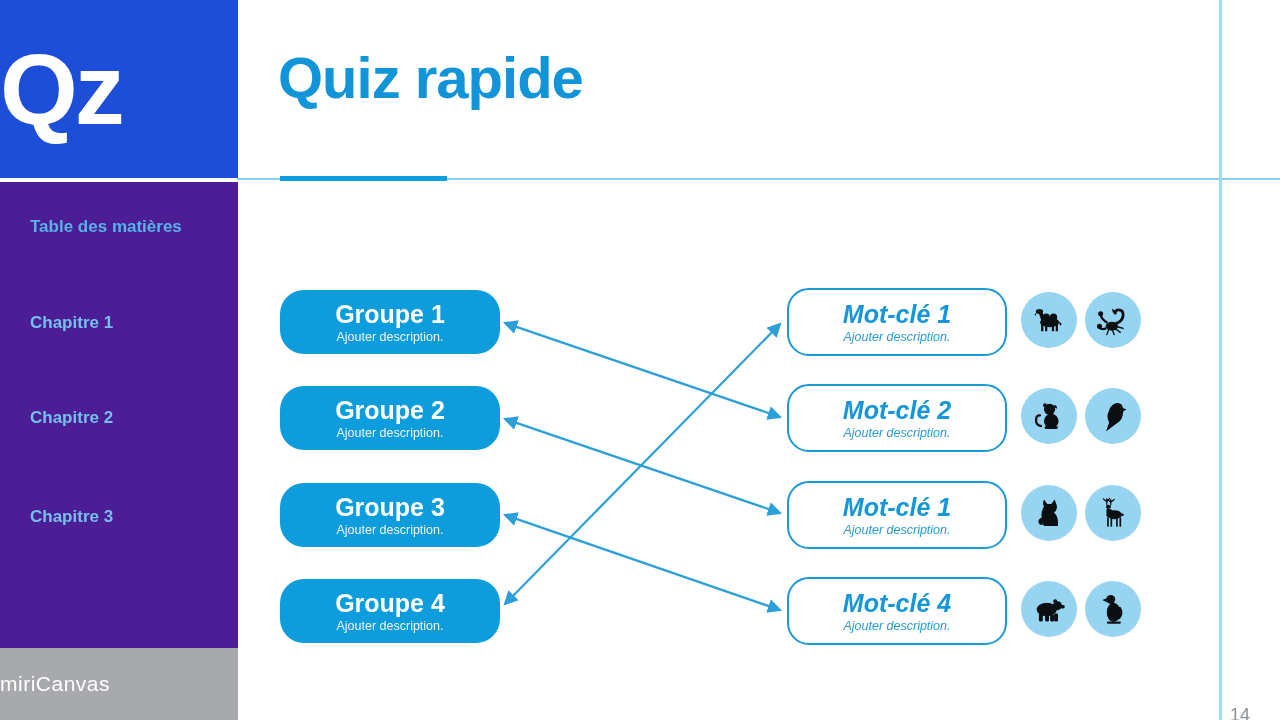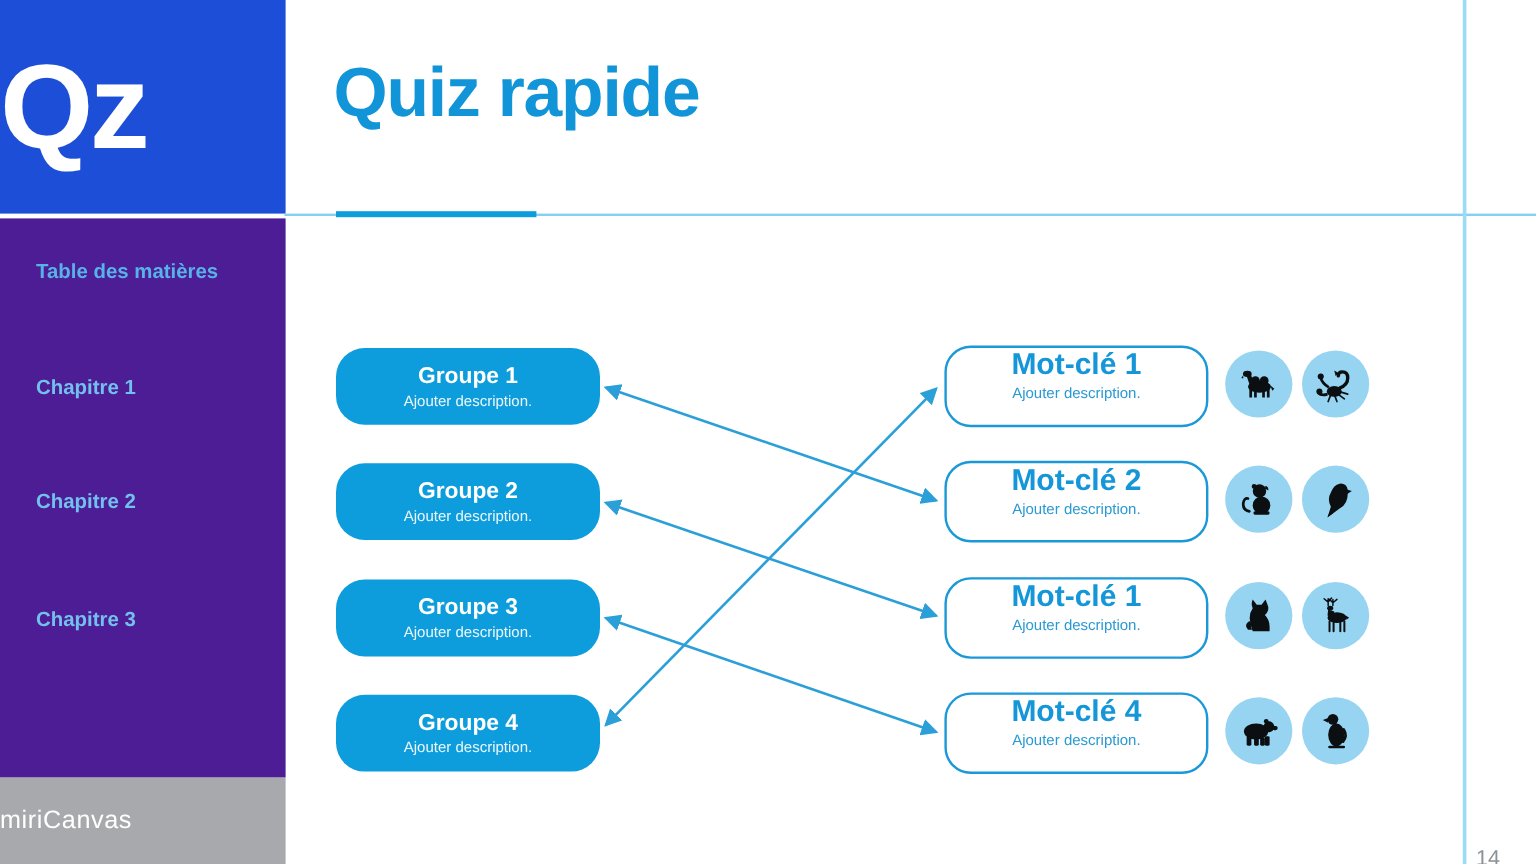--- a/index.html
+++ b/index.html
@@ -27,27 +27,27 @@
   .vguide { position:absolute; left:1219px; top:0; width:3px; height:720px; background:#9adcf5; }
   .caption { position:absolute; left:283px; top:219px; font-size:13.5px; color:#8f959b; }
 
   
   .connectors { position:absolute; left:0; top:0; width:1280px; height:720px; z-index:1; pointer-events:none; }
 
   
   .group-btn { position:absolute; left:280px; width:220px; height:64px; background:#0d9cdc;
                border-radius:24px; z-index:2; display:flex; flex-direction:column;
                align-items:center; justify-content:center; cursor:pointer; }
-  .group-title { color:#ffffff; font-size:19px; font-weight:bold; line-height:1.15; }
+  .group-title { color:#ffffff; font-size:25px; font-weight:bold; line-height:1.15; }
   .group-desc { color:rgba(255,255,255,0.92); font-size:12.5px; margin-top:2px; }
 
   
   .kw-box { position:absolute; left:787px; width:220px; height:68px; background:#ffffff;
             border:2.5px solid #1b98d8; border-radius:22px; z-index:2; display:flex;
-            flex-direction:column; align-items:center; cursor:pointer; }
+            flex-direction:column; align-items:center; justify-content:center; cursor:pointer;font-style:italic; }
   .kw-title { color:#1496d9; font-size:25px; font-weight:bold; line-height:1.15; }
   .kw-desc { color:#2a9ad2; font-size:12.5px; margin-top:2px; }
 
   
   .icon-pair { position:absolute; left:1021px; display:flex; gap:8px; z-index:2; }
   .animal { width:56px; height:56px; border-radius:50%; background:#96d4f1;
             display:flex; align-items:center; justify-content:center; cursor:pointer; }
   .animal svg { width:36px; height:36px; }
 
   .page-number { position:absolute; left:1230px; top:705px; font-size:18px; color:#8c9196; }

